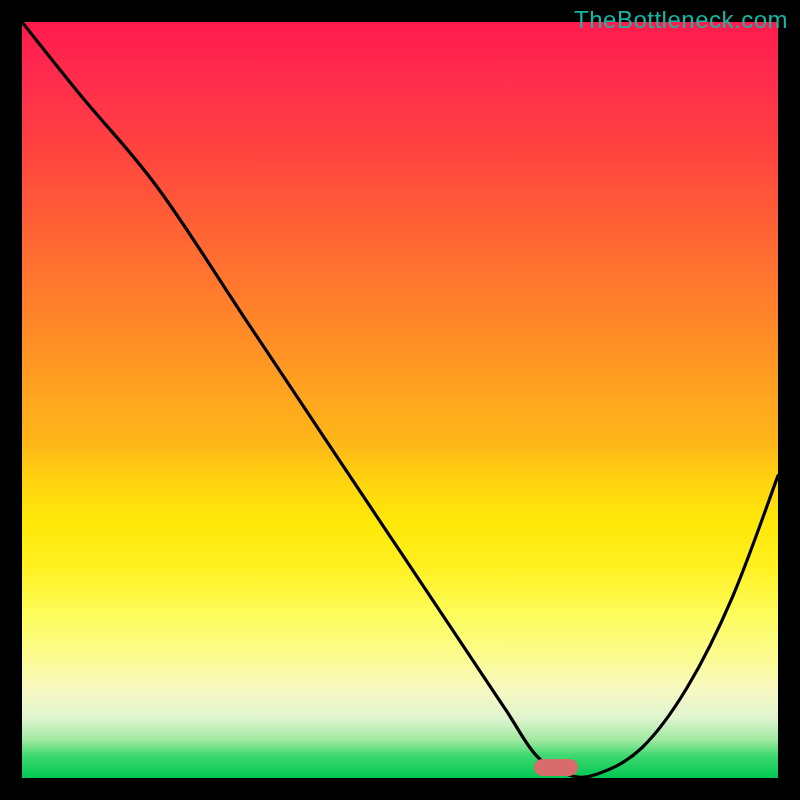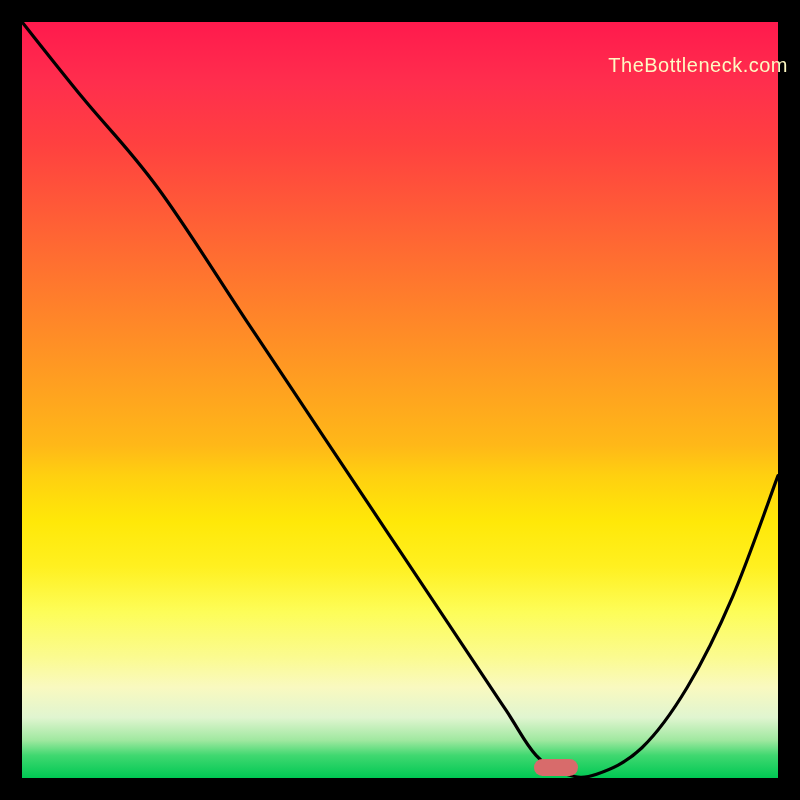--- a/index.html
+++ b/index.html
@@ -8,26 +8,25 @@
     height: 800px;
     background: #000;
     position: relative;
     font-family: Arial, sans-serif;
     overflow: hidden;
   }
   .watermark {
     position: absolute;
     top: 6px;
     right: 12px;
-    color: #fef9c3;
-    font-size: 20px;
+    color: #14b8a6;
+    font-size: 24px;
     font-weight: 500;
     letter-spacing: 0.5px;
     z-index: 10;
-    margin-top: 48px;
   }
   .plot-area {
     position: absolute;
     left: 22px;
     top: 22px;
     width: 756px;
     height: 756px;
     background: linear-gradient(to bottom,
       #ff1a4d 0%,
       #ff2e4d 8%,

